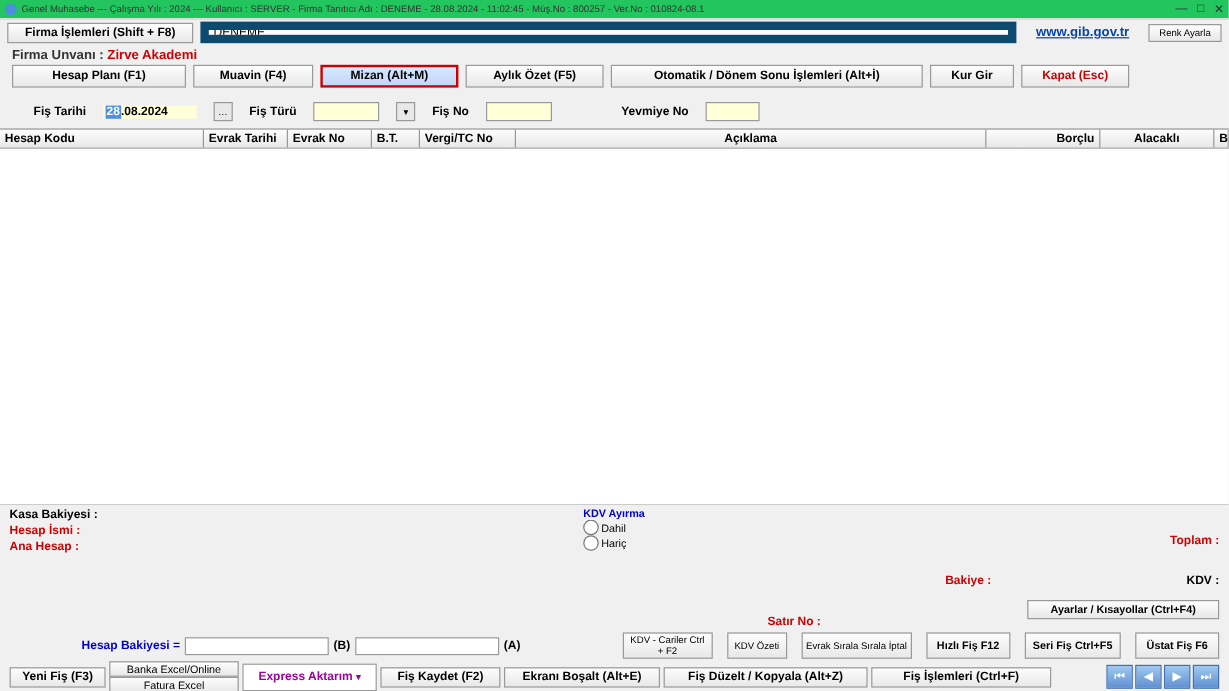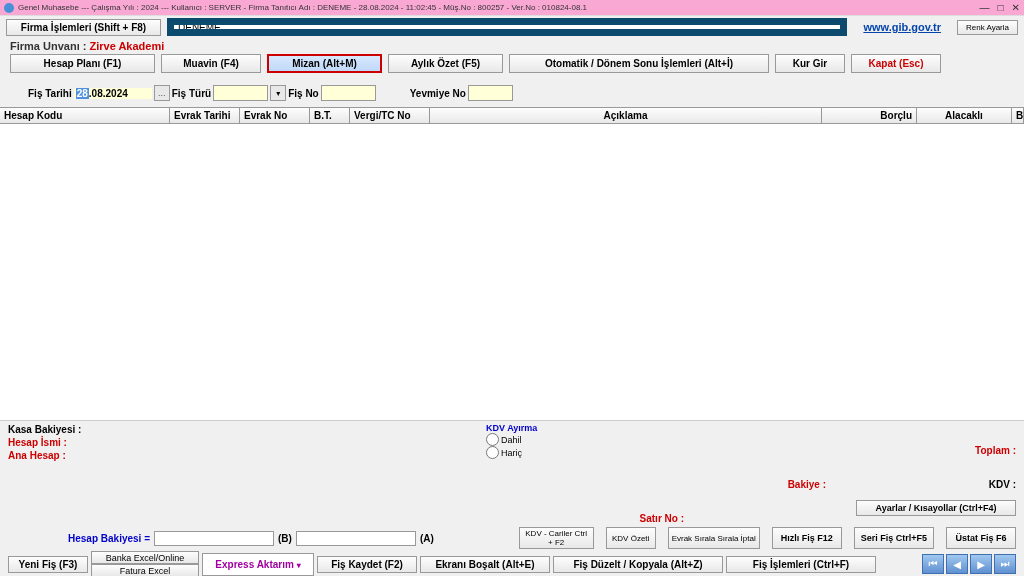--- a/index.html
+++ b/index.html
@@ -1,37 +1,37 @@
 <!DOCTYPE html>
 <html><head>
 <meta charset="utf-8">
 <style>
 * { box-sizing: border-box; margin: 0; padding: 0; font-family: Tahoma, Arial, sans-serif; }
 body { background: #f0f0f0; width: 1024px; height: 576px; overflow: hidden; font-size: 10px; }
-.titlebar { background: #f9a8d4; height: 16px; display: flex; align-items: center; padding: 0 4px; font-size: 8px; color: #333; border-bottom: 1px solid #ddd; }
+.titlebar { background: #22c55e; height: 16px; display: flex; align-items: center; padding: 0 4px; font-size: 8px; color: #333; border-bottom: 1px solid #ddd; }
 .titlebar .icon { width: 10px; height: 10px; background: #4a90d9; border-radius: 50%; margin-right: 4px; }
 .titlebar-controls { margin-left: auto; display: flex; gap: 8px; font-size: 10px; color: #333; }
 .titlebar-controls span { cursor: pointer; }
 .topbar { display: flex; align-items: center; padding: 2px 6px; gap: 6px; height: 22px; }
 .btn { background: linear-gradient(#fdfdfd,#e8e8e8); border: 1px solid #999; padding: 2px 8px; font-size: 10px; font-weight: bold; cursor: pointer; white-space: nowrap; }
 .btn-wide { width: 155px; text-align: center; }
 .input-company { flex: 1; border: 7px solid #0c4a6e; padding: 2px 4px; font-size: 10px; height: 16px; background: #fff; }
 .link { color: #0645ad; text-decoration: underline; font-weight: bold; font-size: 11px; margin: 0 10px; }
 .firm-row { padding: 0 10px; font-size: 11px; font-weight: bold; color: #333; margin-top: 2px; }
 .firm-name { color: #c00; }
 .main-btns { display: flex; gap: 6px; padding: 2px 10px; }
 .main-btns .btn { flex-shrink: 0; }
 .btn-hesap { width: 145px; }
 .btn-muavin { width: 100px; }
 .btn-mizan { width: 115px; border: 2px solid #c00; background: linear-gradient(#d8e8ff,#c0d8f8); }
 .btn-aylik { width: 115px; }
 .btn-oto { width: 260px; }
 .btn-kur { width: 70px; }
 .btn-kapat { width: 90px; color: #c00; }
-.filters { display: flex; align-items: center; gap: 2px; padding: 10px 28px 6px 28px; font-size: 10px; font-weight: bold; }
+.filters { display: flex; align-items: center; gap: 14px; padding: 10px 28px 6px 28px; font-size: 10px; font-weight: bold; }
 .filters label { white-space: nowrap; }
 .filters input, .filters select { border: 1px solid #999; padding: 1px 3px; font-size: 10px; height: 16px; }
 .date-hl { background: #5090e0; color: #fff; padding: 0 1px; }
 .date-in { width: 78px; background: #ffffd8; }
 .tip-in { width: 55px; background: #ffffd8; }
 .no-in { width: 55px; background: #ffffd8; }
 .yev-in { width: 45px; background: #ffffd8; }
 .date-btn { width: 16px; height: 16px; border: 1px solid #999; background: #e8e8e8; font-size: 8px; padding: 0; }
 .grid-header { display: flex; background: linear-gradient(#fdfdfd,#e8e8e8); border: 1px solid #999; border-left: none; border-right: none; font-size: 10px; font-weight: bold; }
 .grid-header div { border-right: 1px solid #999; padding: 2px 4px; }

